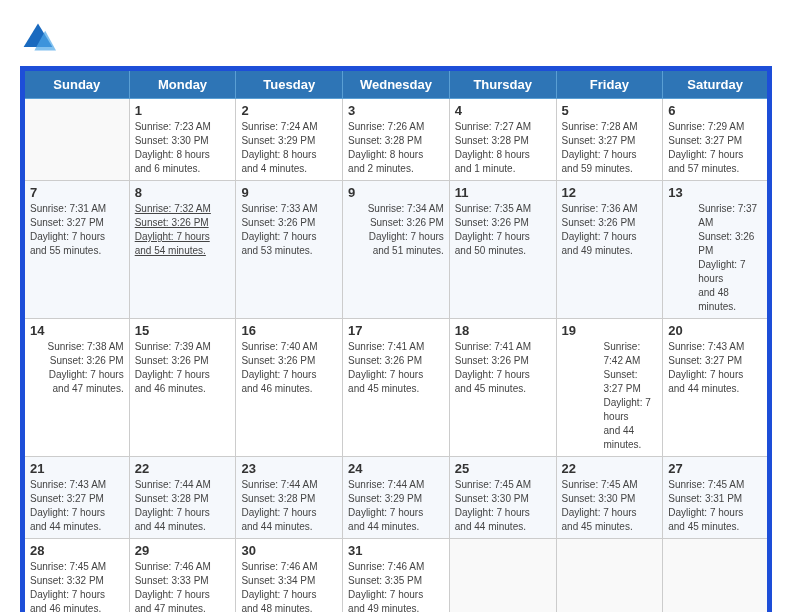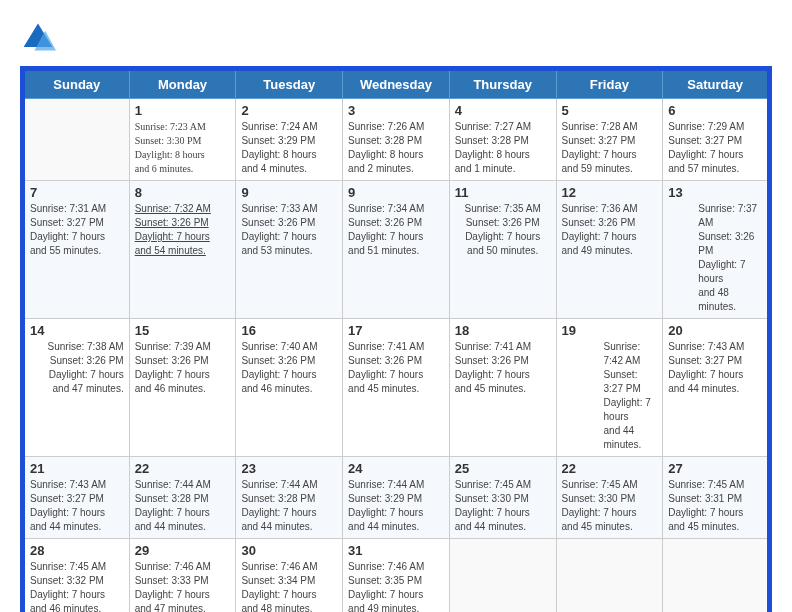--- a/index.html
+++ b/index.html
@@ -122,21 +122,21 @@
         <th>Thursday</th>
         <th>Friday</th>
         <th>Saturday</th>
       </tr>
   </thead>
   <tbody id="calendar-body">
   <tr>
         <td class="empty"></td>
         <td>
           <span class="day-number">1</span>
-          <div class="day-info" style="white-space: pre-line; font-family: Liberation Serif, serif;">Sunrise: 7:23 AM
+          <div class="day-info" style="white-space: pre-line;">Sunrise: 7:23 AM
 Sunset: 3:30 PM
 Daylight: 8 hours
 and 6 minutes.</div>
         </td>
         <td>
           <span class="day-number">2</span>
           <div class="day-info" style="white-space: pre-line;">Sunrise: 7:24 AM
 Sunset: 3:29 PM
 Daylight: 8 hours
 and 4 minutes.</div>
@@ -187,28 +187,28 @@
         </td>
         <td>
           <span class="day-number">9</span>
           <div class="day-info" style="white-space: pre-line;">Sunrise: 7:33 AM
 Sunset: 3:26 PM
 Daylight: 7 hours
 and 53 minutes.</div>
         </td>
         <td>
           <span class="day-number">9</span>
-          <div class="day-info" style="white-space: pre-line;">Sunrise: 7:34 AM
+          <div class="day-info" style="white-space: pre-line; text-align: right;">Sunrise: 7:34 AM
 Sunset: 3:26 PM
 Daylight: 7 hours
 and 51 minutes.</div>
         </td>
         <td>
           <span class="day-number">11</span>
-          <div class="day-info" style="white-space: pre-line; text-align: center;">Sunrise: 7:35 AM
+          <div class="day-info" style="white-space: pre-line;">Sunrise: 7:35 AM
 Sunset: 3:26 PM
 Daylight: 7 hours
 and 50 minutes.</div>
         </td>
         <td>
           <span class="day-number">12</span>
           <div class="day-info" style="white-space: pre-line;">Sunrise: 7:36 AM
 Sunset: 3:26 PM
 Daylight: 7 hours
 and 49 minutes.</div>

